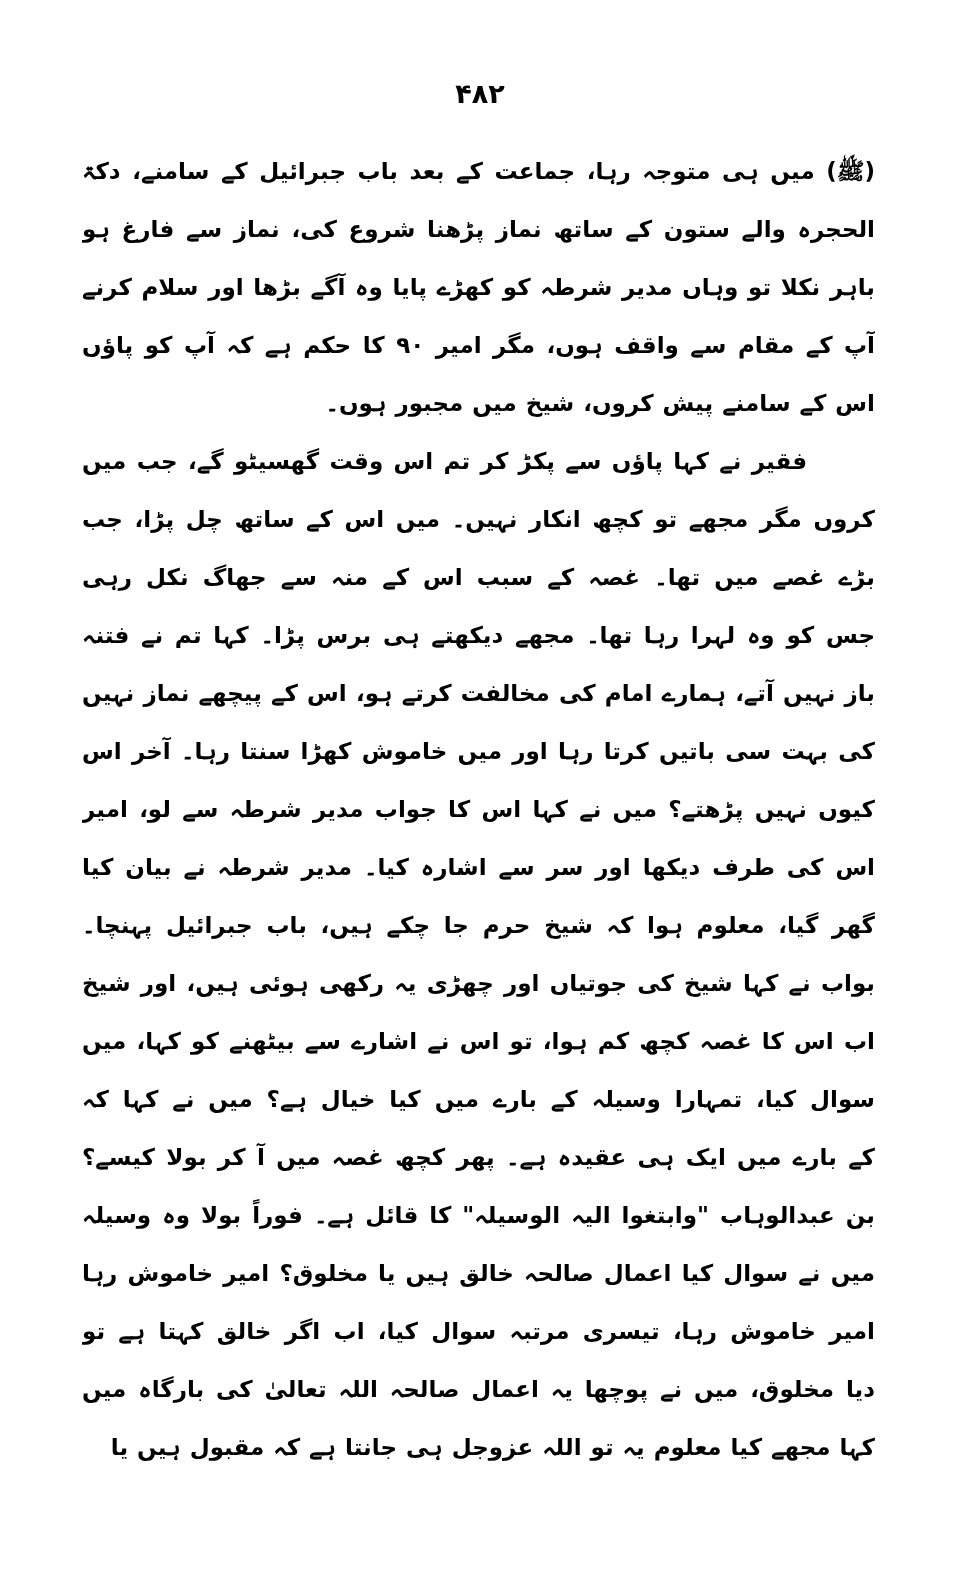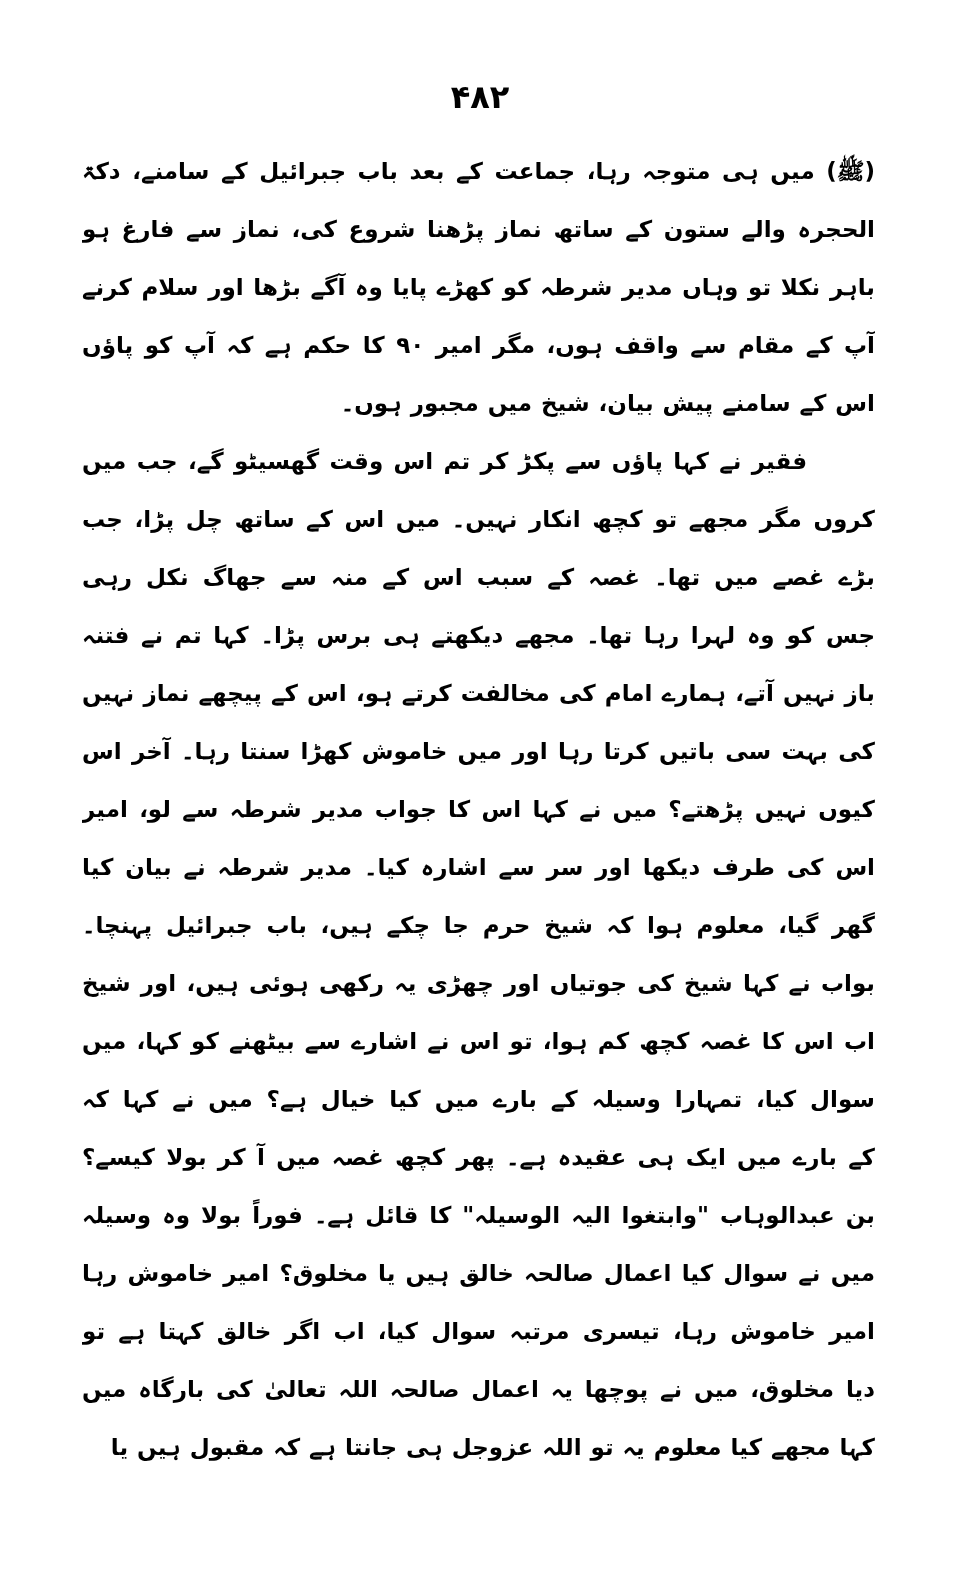--- a/index.html
+++ b/index.html
@@ -15,21 +15,21 @@
     font-family: "DejaVu Sans", sans-serif;
     color: #000000;
     overflow: hidden;
   }
   .page-number {
     position: absolute;
     top: 78px;
     left: 0;
     width: 100%;
     text-align: center;
-    font-size: 32px;
+    font-size: 27px;
     font-weight: bold;
     letter-spacing: 2px;
   }
   .text-block {
     position: absolute;
     top: 142px;
     right: 85px;
     left: 82px;
     direction: rtl;
   }
@@ -55,21 +55,21 @@
 </head>
 <body>
 
 <div class="page">
   <div class="page-number">۴۸۲</div>
   <div class="text-block" id="text-block">
       <div class="line">(ﷺ) میں ہی متوجہ رہا، جماعت کے بعد باب جبرائیل کے سامنے، دکۃ المجد کے روضۂ</div>
       <div class="line">الحجرہ والے ستون کے ساتھ نماز پڑھنا شروع کی، نماز سے فارغ ہو کر باب جبرائیل سے</div>
       <div class="line">باہر نکلا تو وہاں مدیر شرطہ کو کھڑے پایا وہ آگے بڑھا اور سلام کرنے کے بعد کہنے لگا۔ شیخ میں</div>
       <div class="line">آپ کے مقام سے واقف ہوں، مگر امیر ۹۰ کا حکم ہے کہ آپ کو پاؤں سے پکڑ کر گھسیٹتا ہوا</div>
-      <div class="line no-justify">اس کے سامنے پیش بیان، شیخ میں مجبور ہوں۔</div>
+      <div class="line no-justify">اس کے سامنے پیش کروں، شیخ میں مجبور ہوں۔</div>
       <div class="line indent">فقیر نے کہا پاؤں سے پکڑ کر تم اس وقت گھسیٹو گے، جب میں جانے سے انکار</div>
       <div class="line">کروں مگر مجھے تو کچھ انکار نہیں۔ میں اس کے ساتھ چل پڑا، جب امیر کے پاس پہنچے تو وہ</div>
       <div class="line">بڑے غصے میں تھا۔ غصہ کے سبب اس کے منہ سے جھاگ نکل رہی تھی۔ ہاتھ میں تلوار تھی،</div>
       <div class="line">جس کو وہ لہرا رہا تھا۔ مجھے دیکھتے ہی برس پڑا۔ کہا تم نے فتنہ پھیلا رکھا ہے، تم بدعتوں سے</div>
       <div class="line">باز نہیں آتے، ہمارے امام کی مخالفت کرتے ہو، اس کے پیچھے نماز نہیں پڑھتے۔ اس طرح</div>
       <div class="line">کی بہت سی باتیں کرتا رہا اور میں خاموش کھڑا سنتا رہا۔ آخر اس نے سوال کیا تم حرم میں نماز</div>
       <div class="line">کیوں نہیں پڑھتے؟ میں نے کہا اس کا جواب مدیر شرطہ سے لو، امیر نے بڑے غضب سے</div>
       <div class="line">اس کی طرف دیکھا اور سر سے اشارہ کیا۔ مدیر شرطہ نے بیان کیا کہ، میں شیخ کو لینے ان کے</div>
       <div class="line">گھر گیا، معلوم ہوا کہ شیخ حرم جا چکے ہیں، باب جبرائیل پہنچا۔ شیخ کے متعلق معلوم کرنے پر</div>
       <div class="line">بواب نے کہا شیخ کی جوتیاں اور چھڑی یہ رکھی ہوئی ہیں، اور شیخ وہ سامنے نماز پڑھ رہا ہے۔</div>

